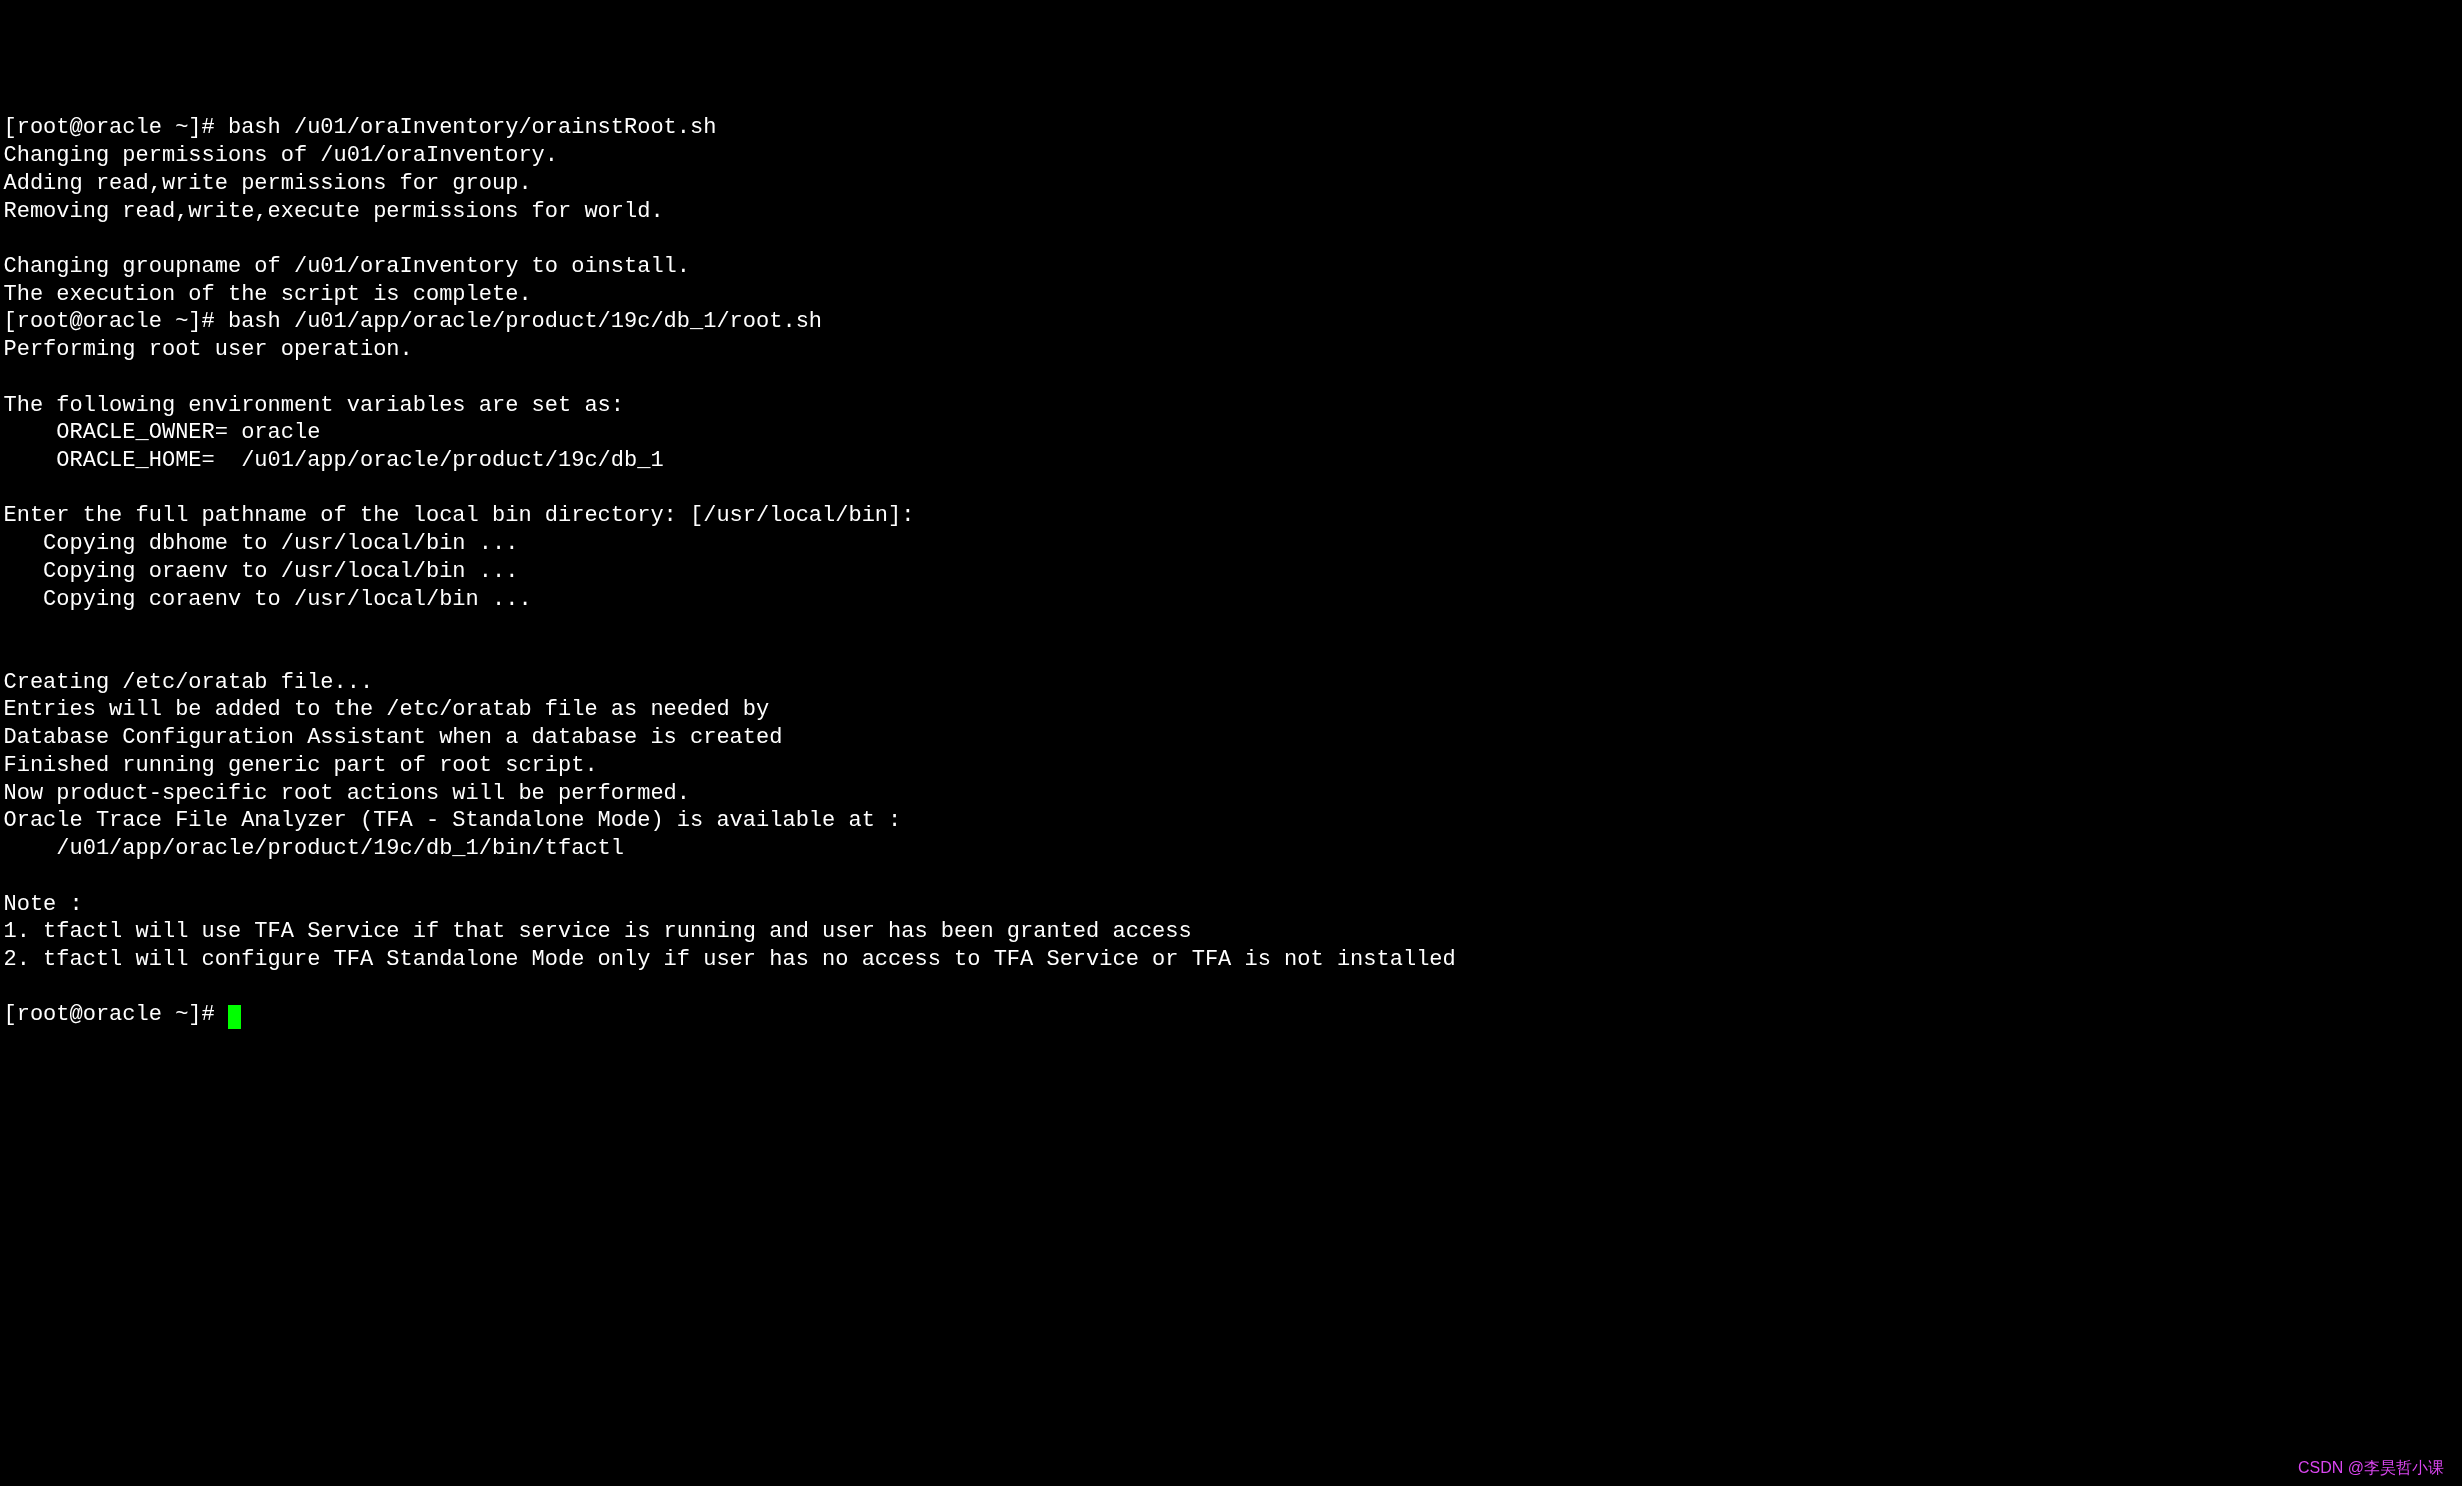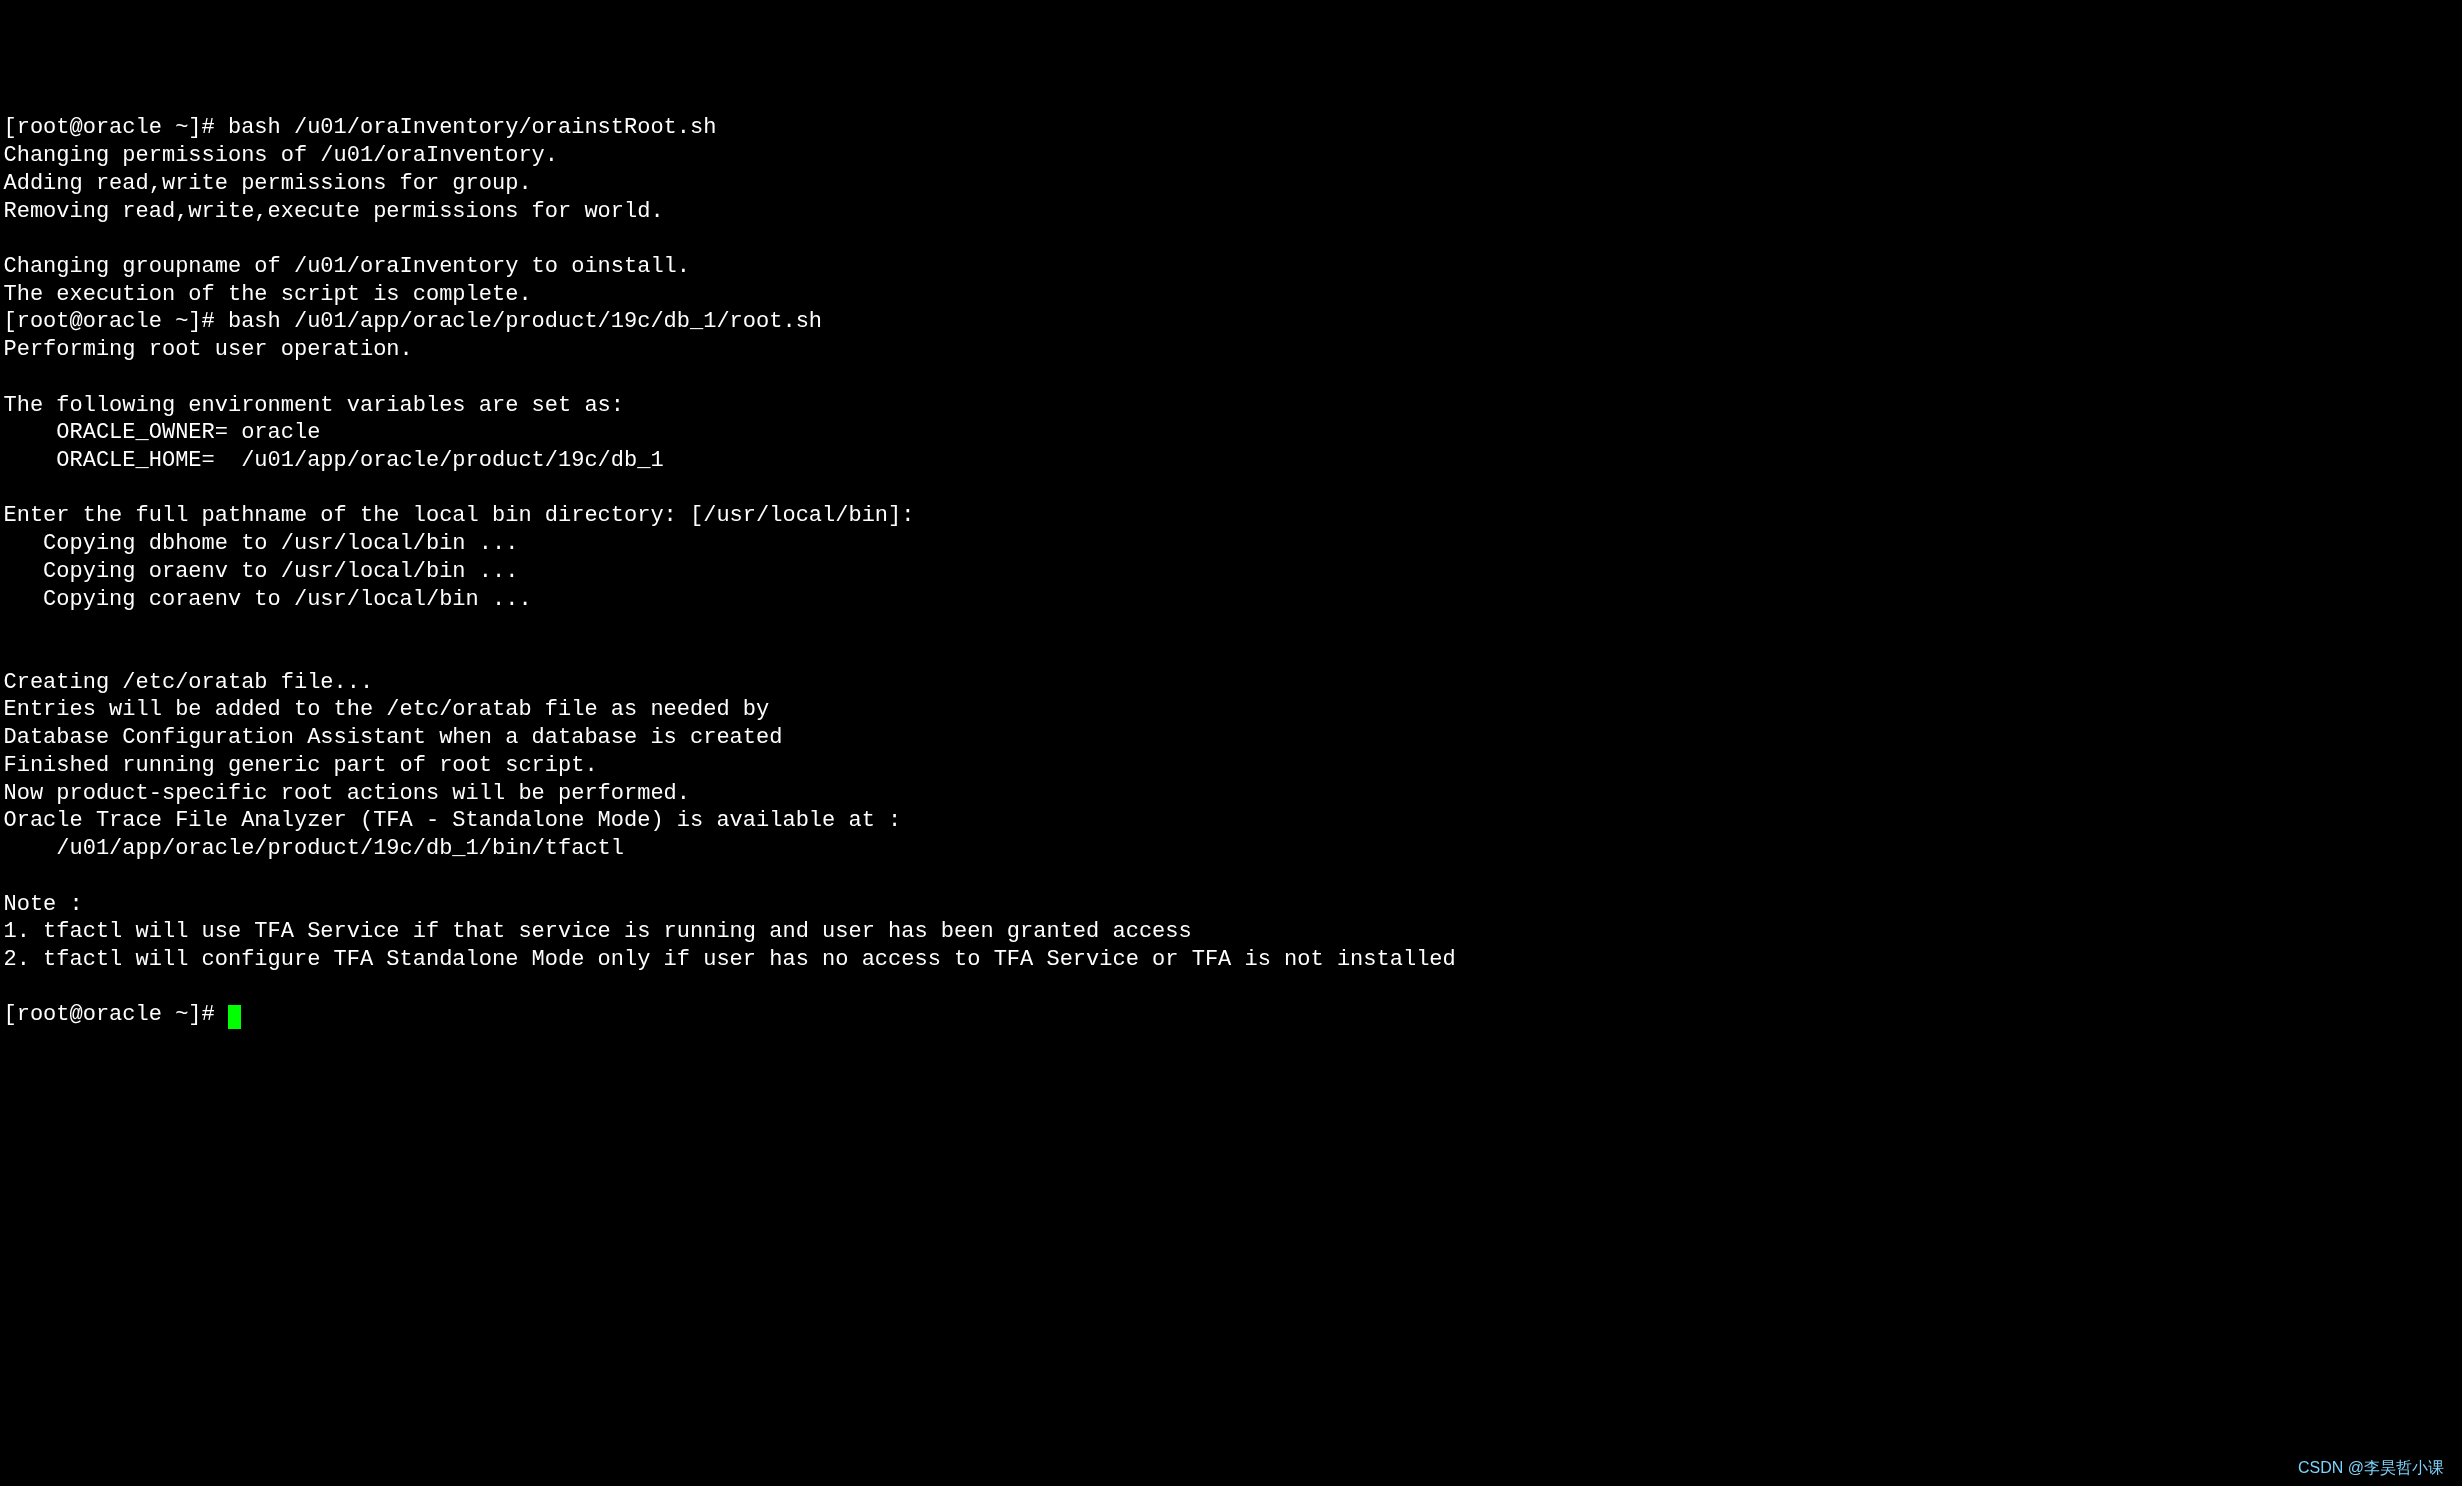--- a/index.html
+++ b/index.html
@@ -32,21 +32,21 @@
       background-color: #00ff00;
       width: 0.6em;
       height: 1.1em;
       vertical-align: text-bottom;
       margin-bottom: -1.8px;
     }
     .watermark {
       position: absolute;
       bottom: 9px;
       right: 18px;
-      color: #7dd3fc;
+      color: #d946ef;
       font-family: sans-serif;
       font-size: 16px;
       font-weight: normal;
     }
   </style>
 </head>
 <body>
 
 
 

